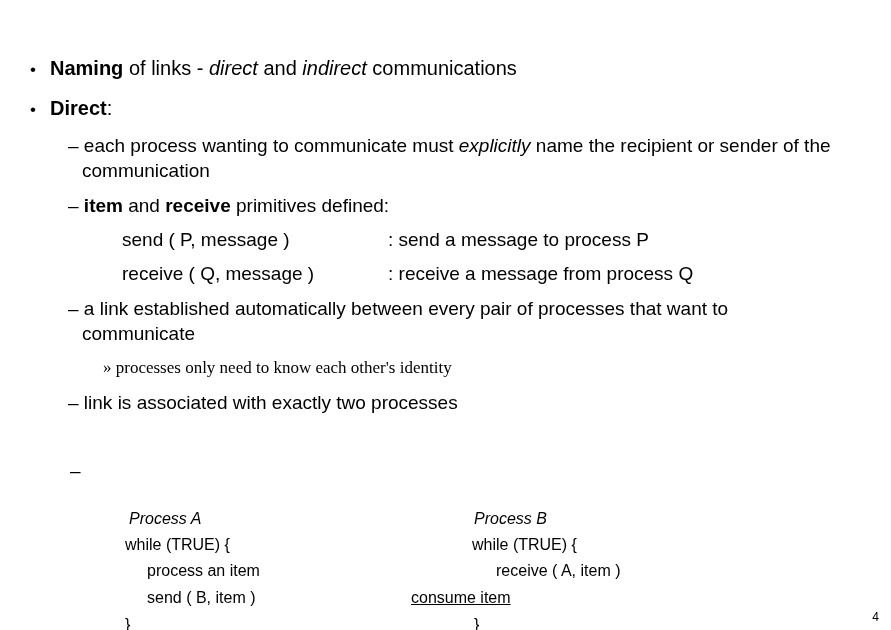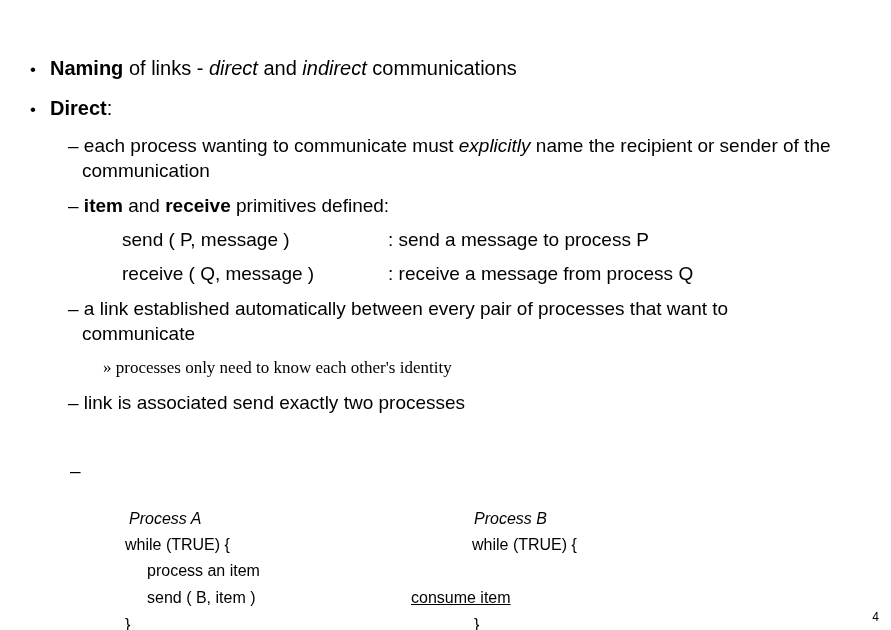--- a/index.html
+++ b/index.html
@@ -133,32 +133,33 @@
 
   <div class="l2" style="top:296px; width:760px;">
     <span class="dash">–</span><span>&nbsp;</span><span>a link established automatically between every pair of processes that want to communicate</span>
   </div>
 
   <div class="l3" style="top:357px;font-family:Liberation Serif, serif;">
     <span>»</span><span>&nbsp;</span><span>processes only need to know each other's identity</span>
   </div>
 
   <div class="l2" style="top:390px;">
-    <span class="dash">–</span><span>&nbsp;</span><span>link is associated send exactly two processes</span>
+    <span class="dash">–</span><span>&nbsp;</span><span>link is associated with exactly two processes</span>
   </div>
 
 
   <div class="dashmark" style="left:70px; top:458px;">–</div>
 
   <div class="procline ital" style="left:129px; top:458px;">Process A</div>
   <div class="procline" style="left:125px; top:484px;">while (TRUE) {</div>
   <div class="procline" style="left:147px; top:510px;">process an item</div>
   <div class="procline" style="left:147px; top:537px;">send ( B, item )</div>
   <div class="procline" style="left:125px; top:564px;">}</div>
 
   <div class="procline ital" style="left:474px; top:458px;">Process B</div>
   <div class="procline" style="left:472px; top:484px;">while (TRUE) {</div>
+  <div class="procline" style="left:496px; top:510px;">receive ( A, item )</div>
   <div class="procline" style="left:411px; top:537px;text-decoration:underline;">consume item</div>
   <div class="procline" style="left:474px; top:564px;">}</div>
 
   <div class="pagenum">4</div>
 
 </div>
 
 </body></html>

